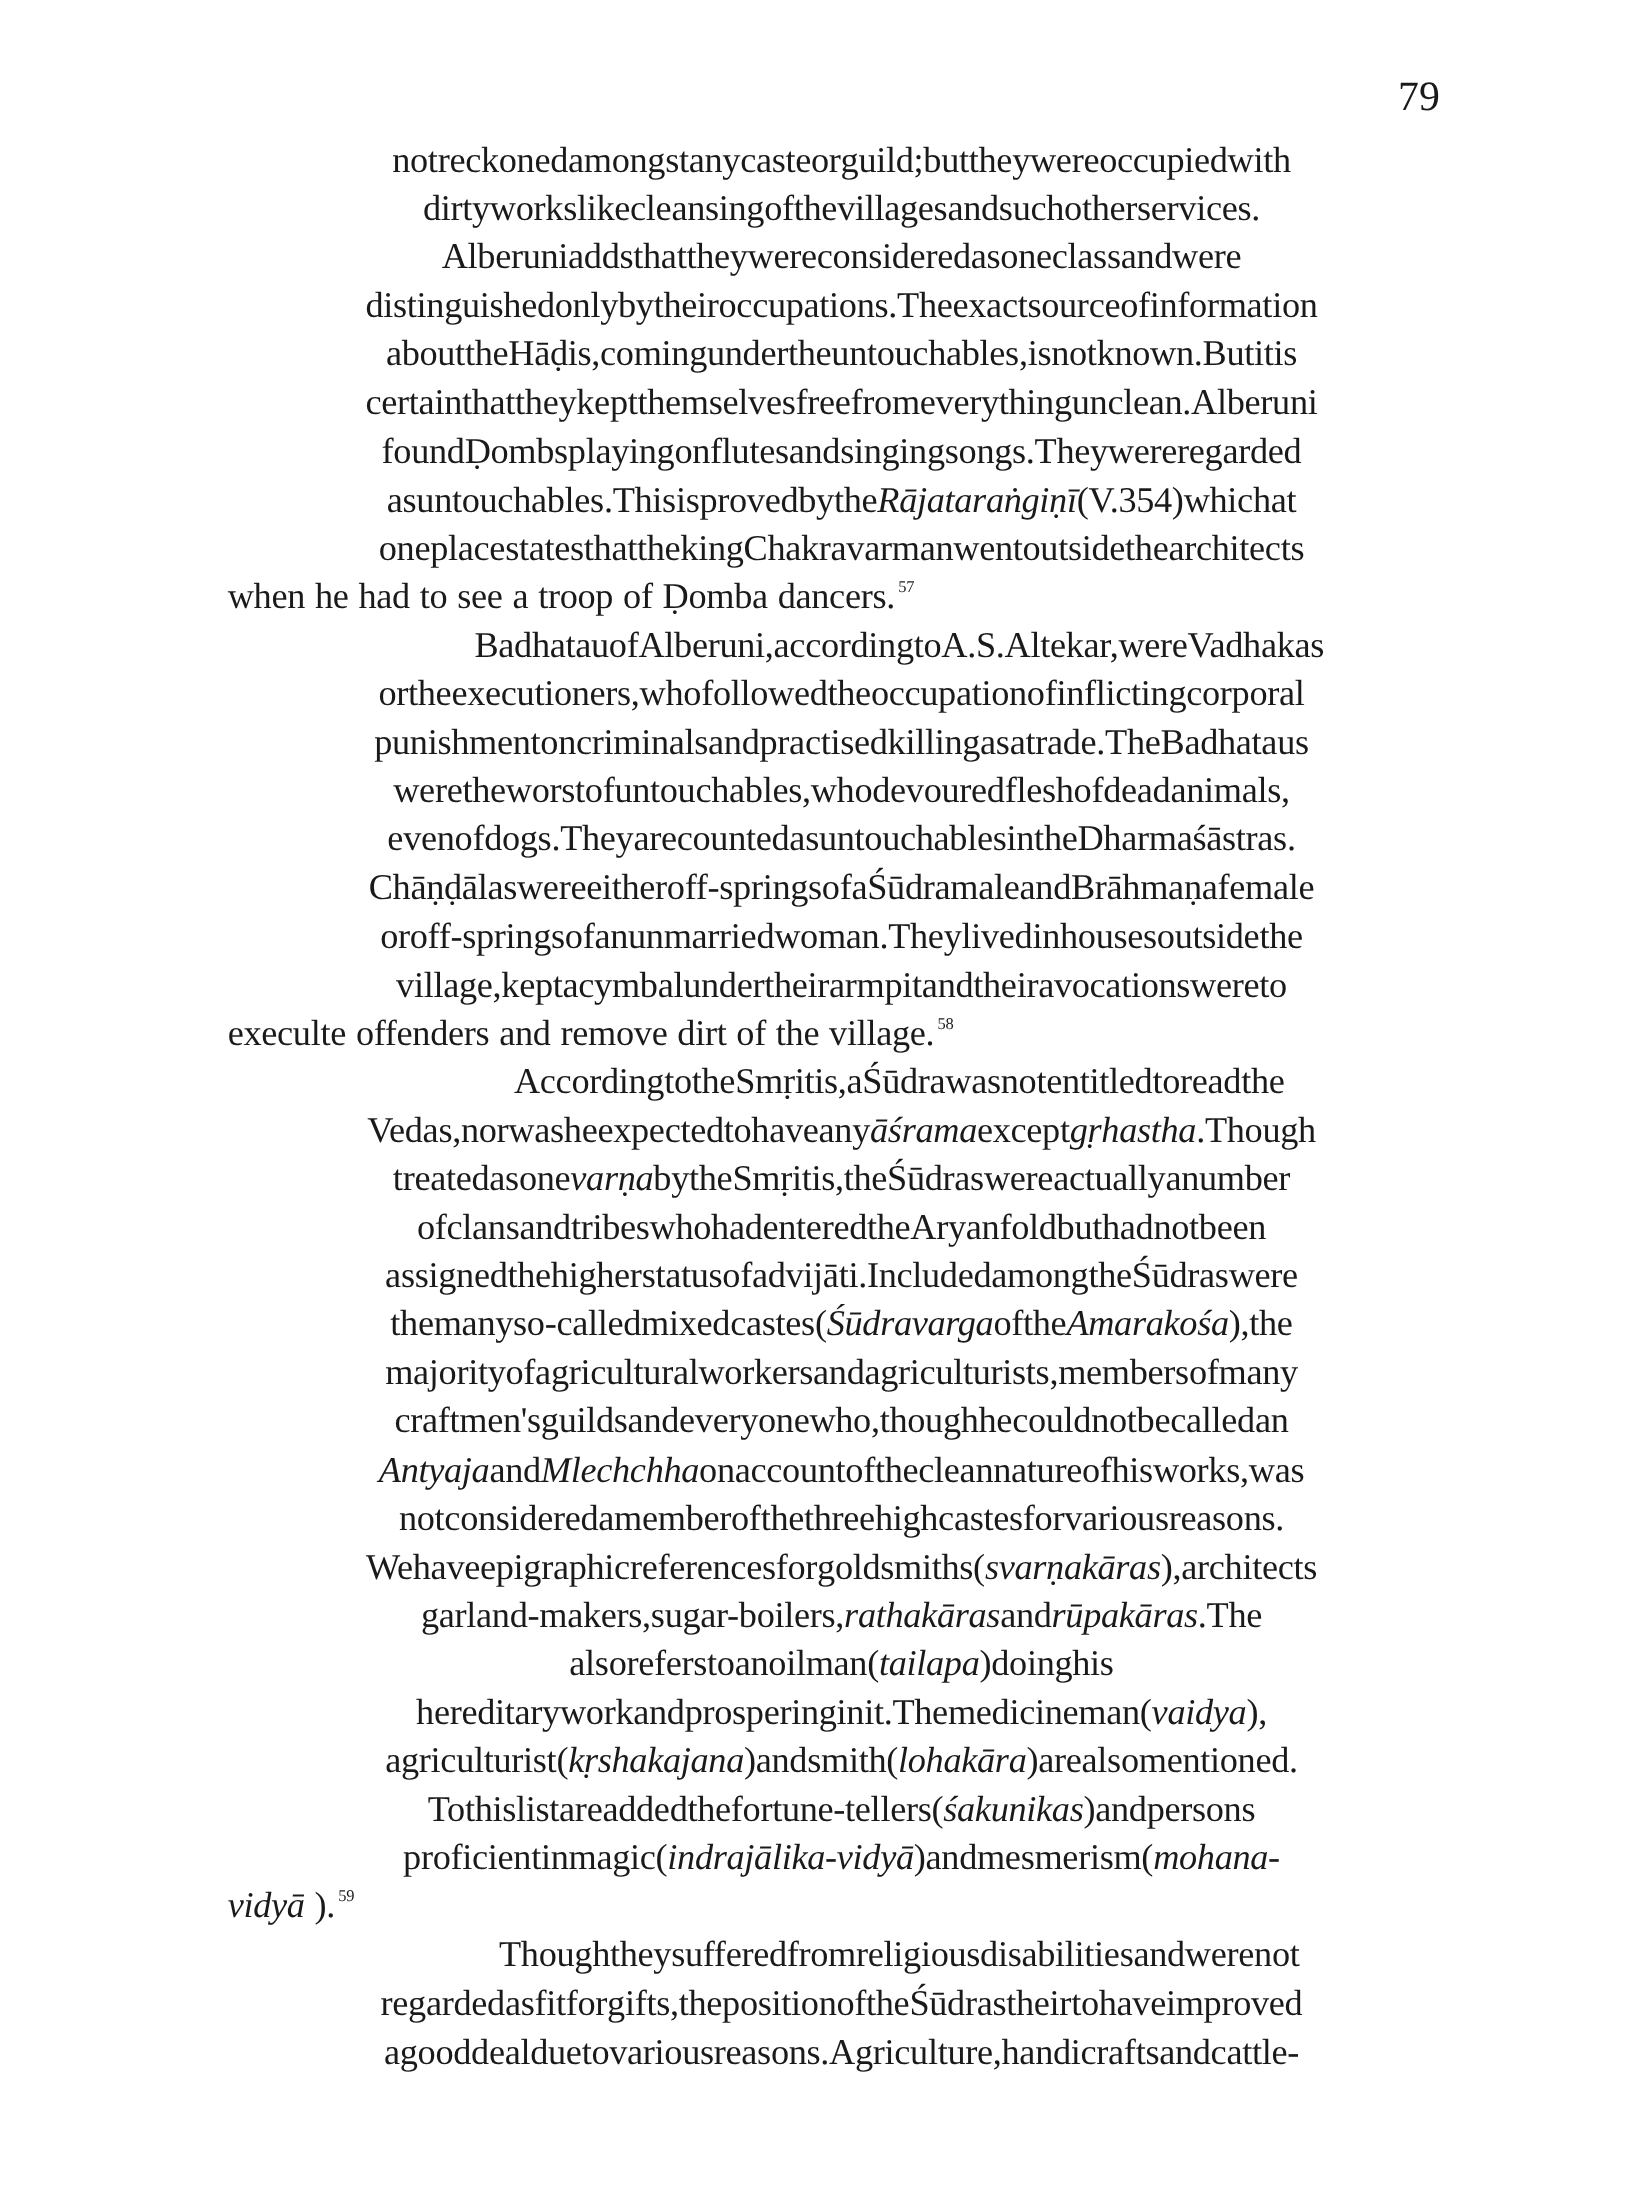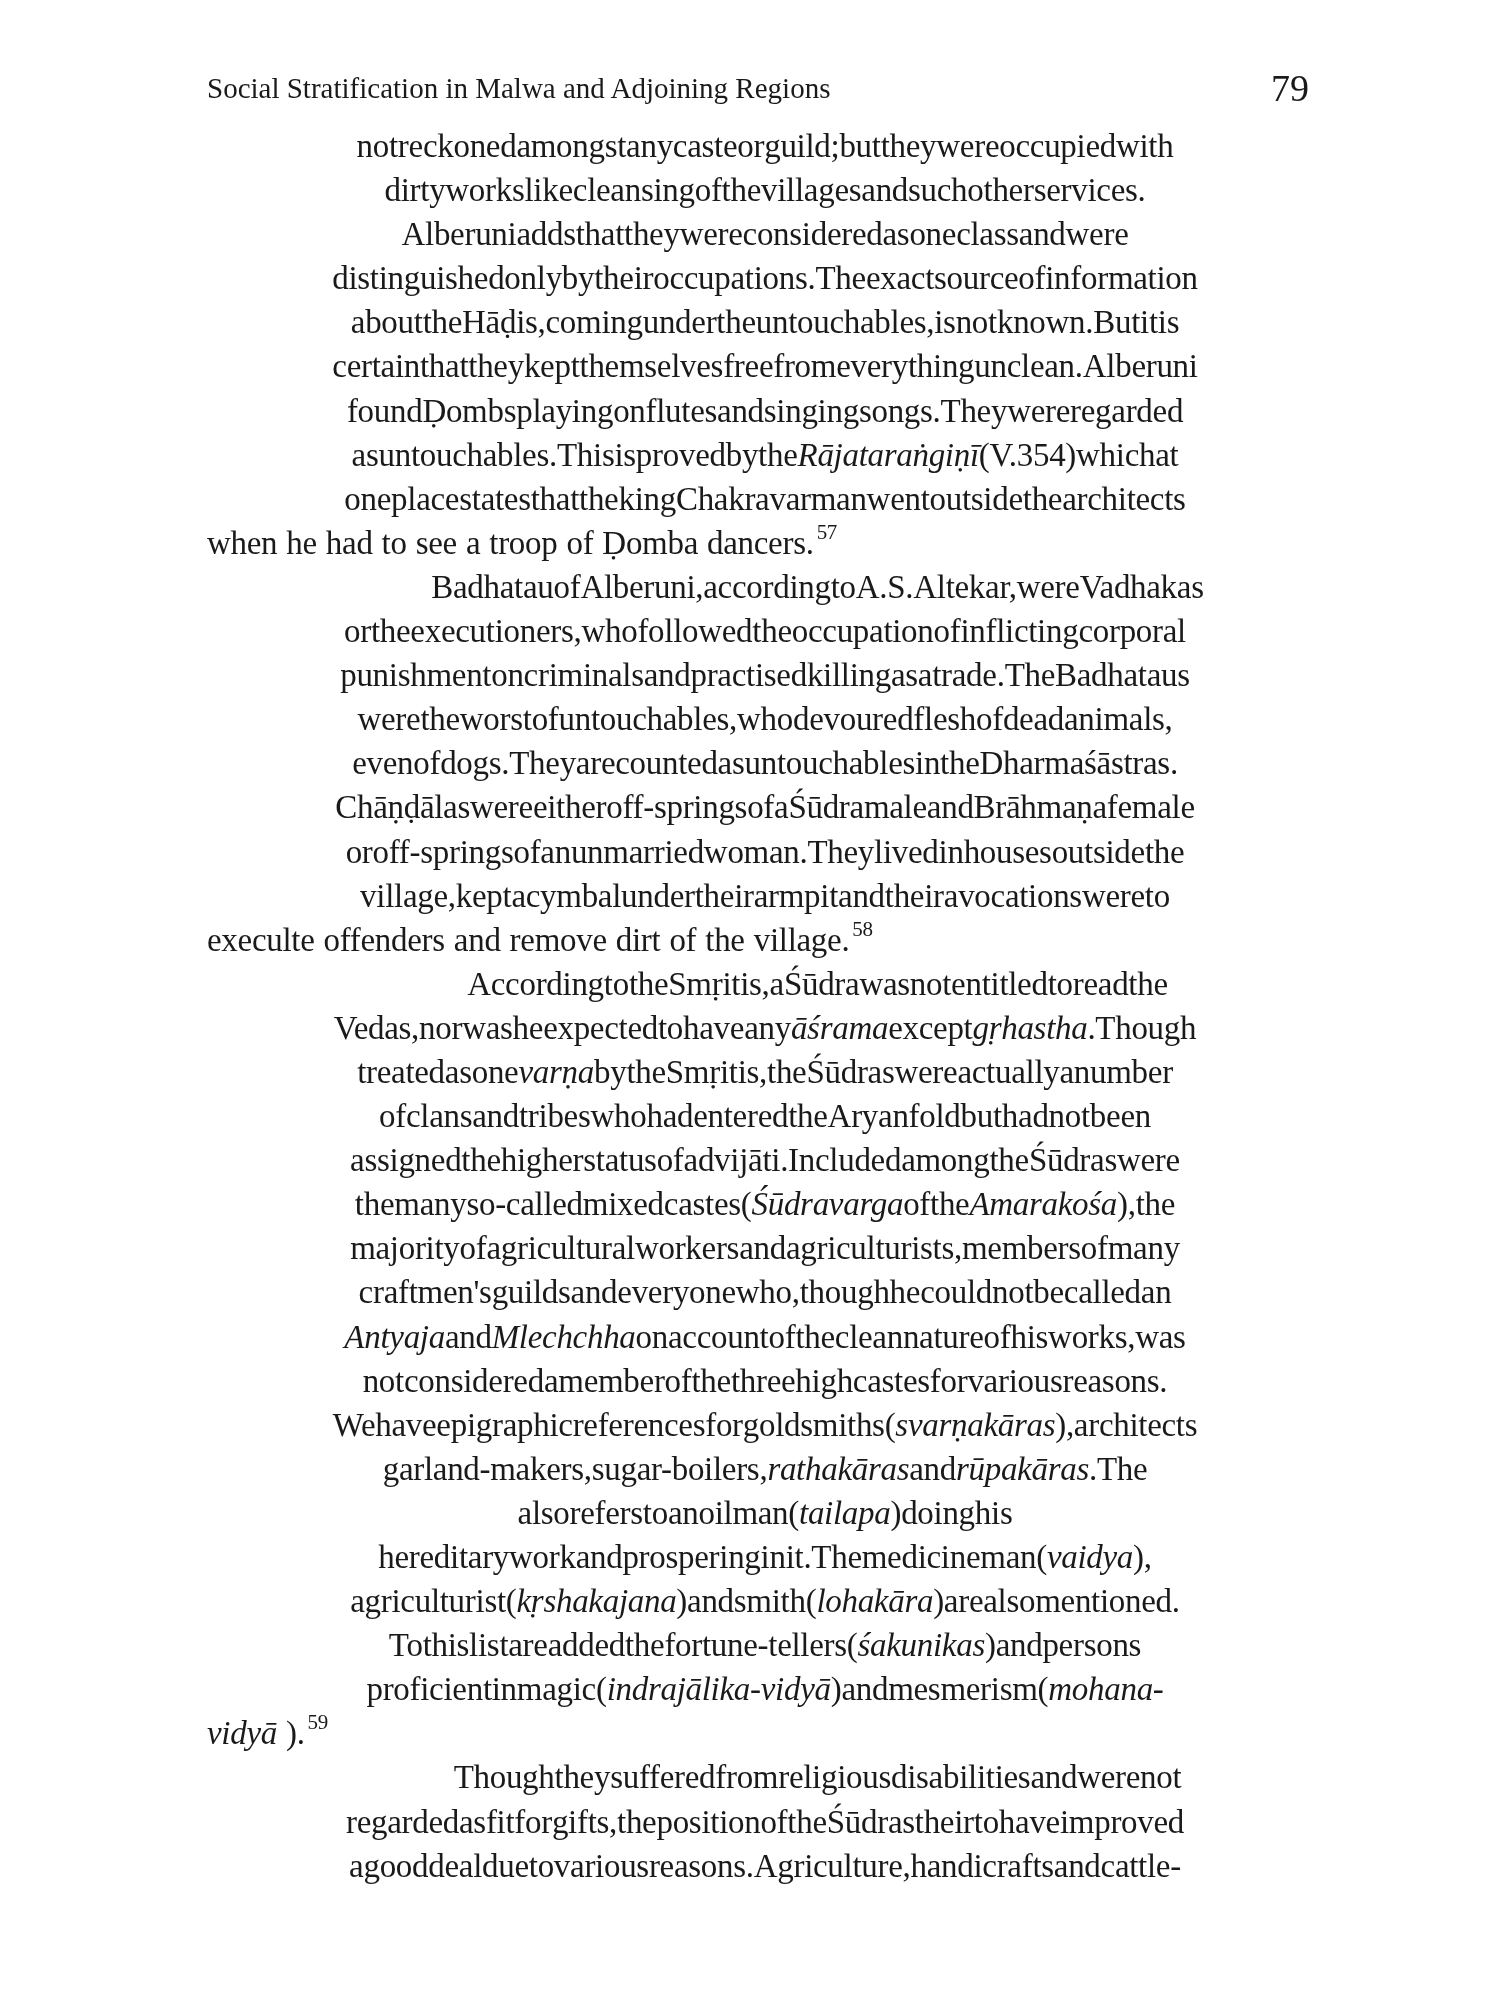--- a/index.html
+++ b/index.html
@@ -19,28 +19,27 @@
   .line {
     height: 44.1px; line-height: 44.1px; font-size: 33px;
     white-space: nowrap; display: flex; justify-content: center;
     letter-spacing: -0.3px;
   }
   .line span.w { display: inline-block; }
   .line.last { justify-content: flex-start; }
   .line.last span.w { margin-right: 9px; }
   .line.indent { padding-left: 105px; }
   i { font-style: italic; }
-  sup { font-size: 21px; line-height: 0; vertical-align: 15px; margin-left: 3px; }
+  sup { font-size: 15px; line-height: 0; vertical-align: 15px; margin-left: 3px; }
 </style>
 </head>
 <body>
 
 <div class="page">
   <div class="running-head">
-    <span class="title">Social Stratification in Malwa and Adjoining Regions</span>
     <span class="folio">79</span>
   </div>
   <div class="body-text" id="body-text">
       <div class="line">
         <span class="w">not</span>
         <span class="w">reckoned</span>
         <span class="w">amongst</span>
         <span class="w">any</span>
         <span class="w">caste</span>
         <span class="w">or</span>

